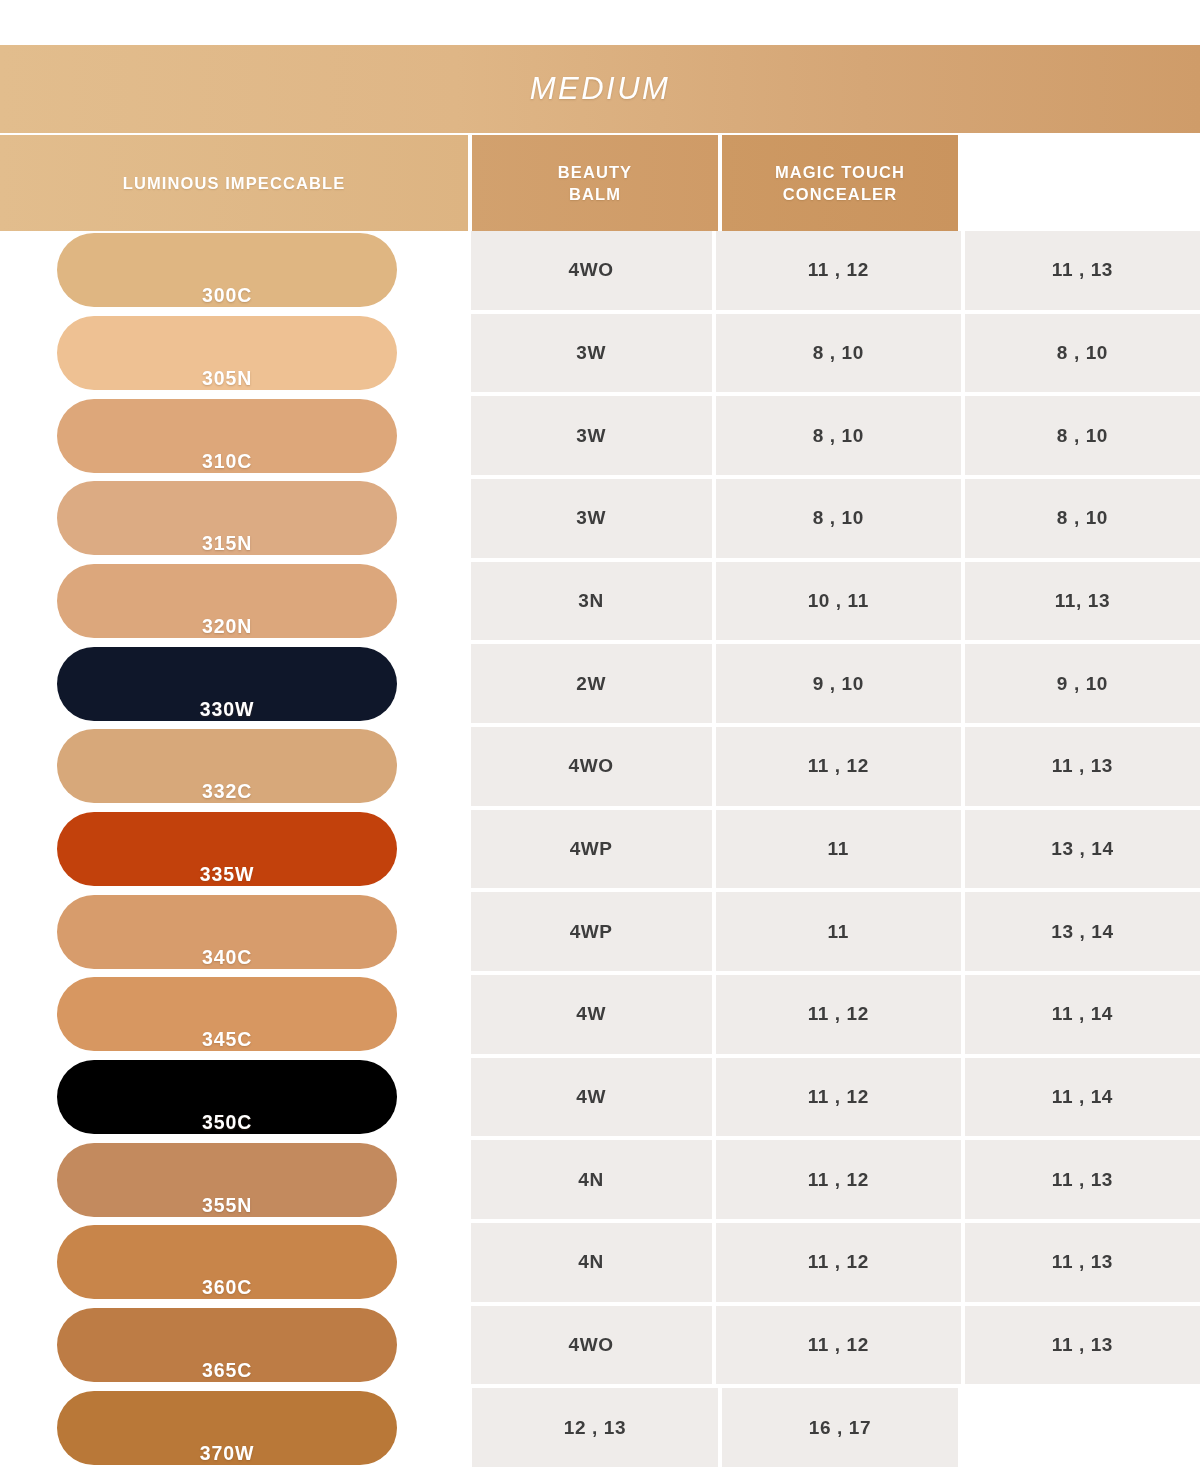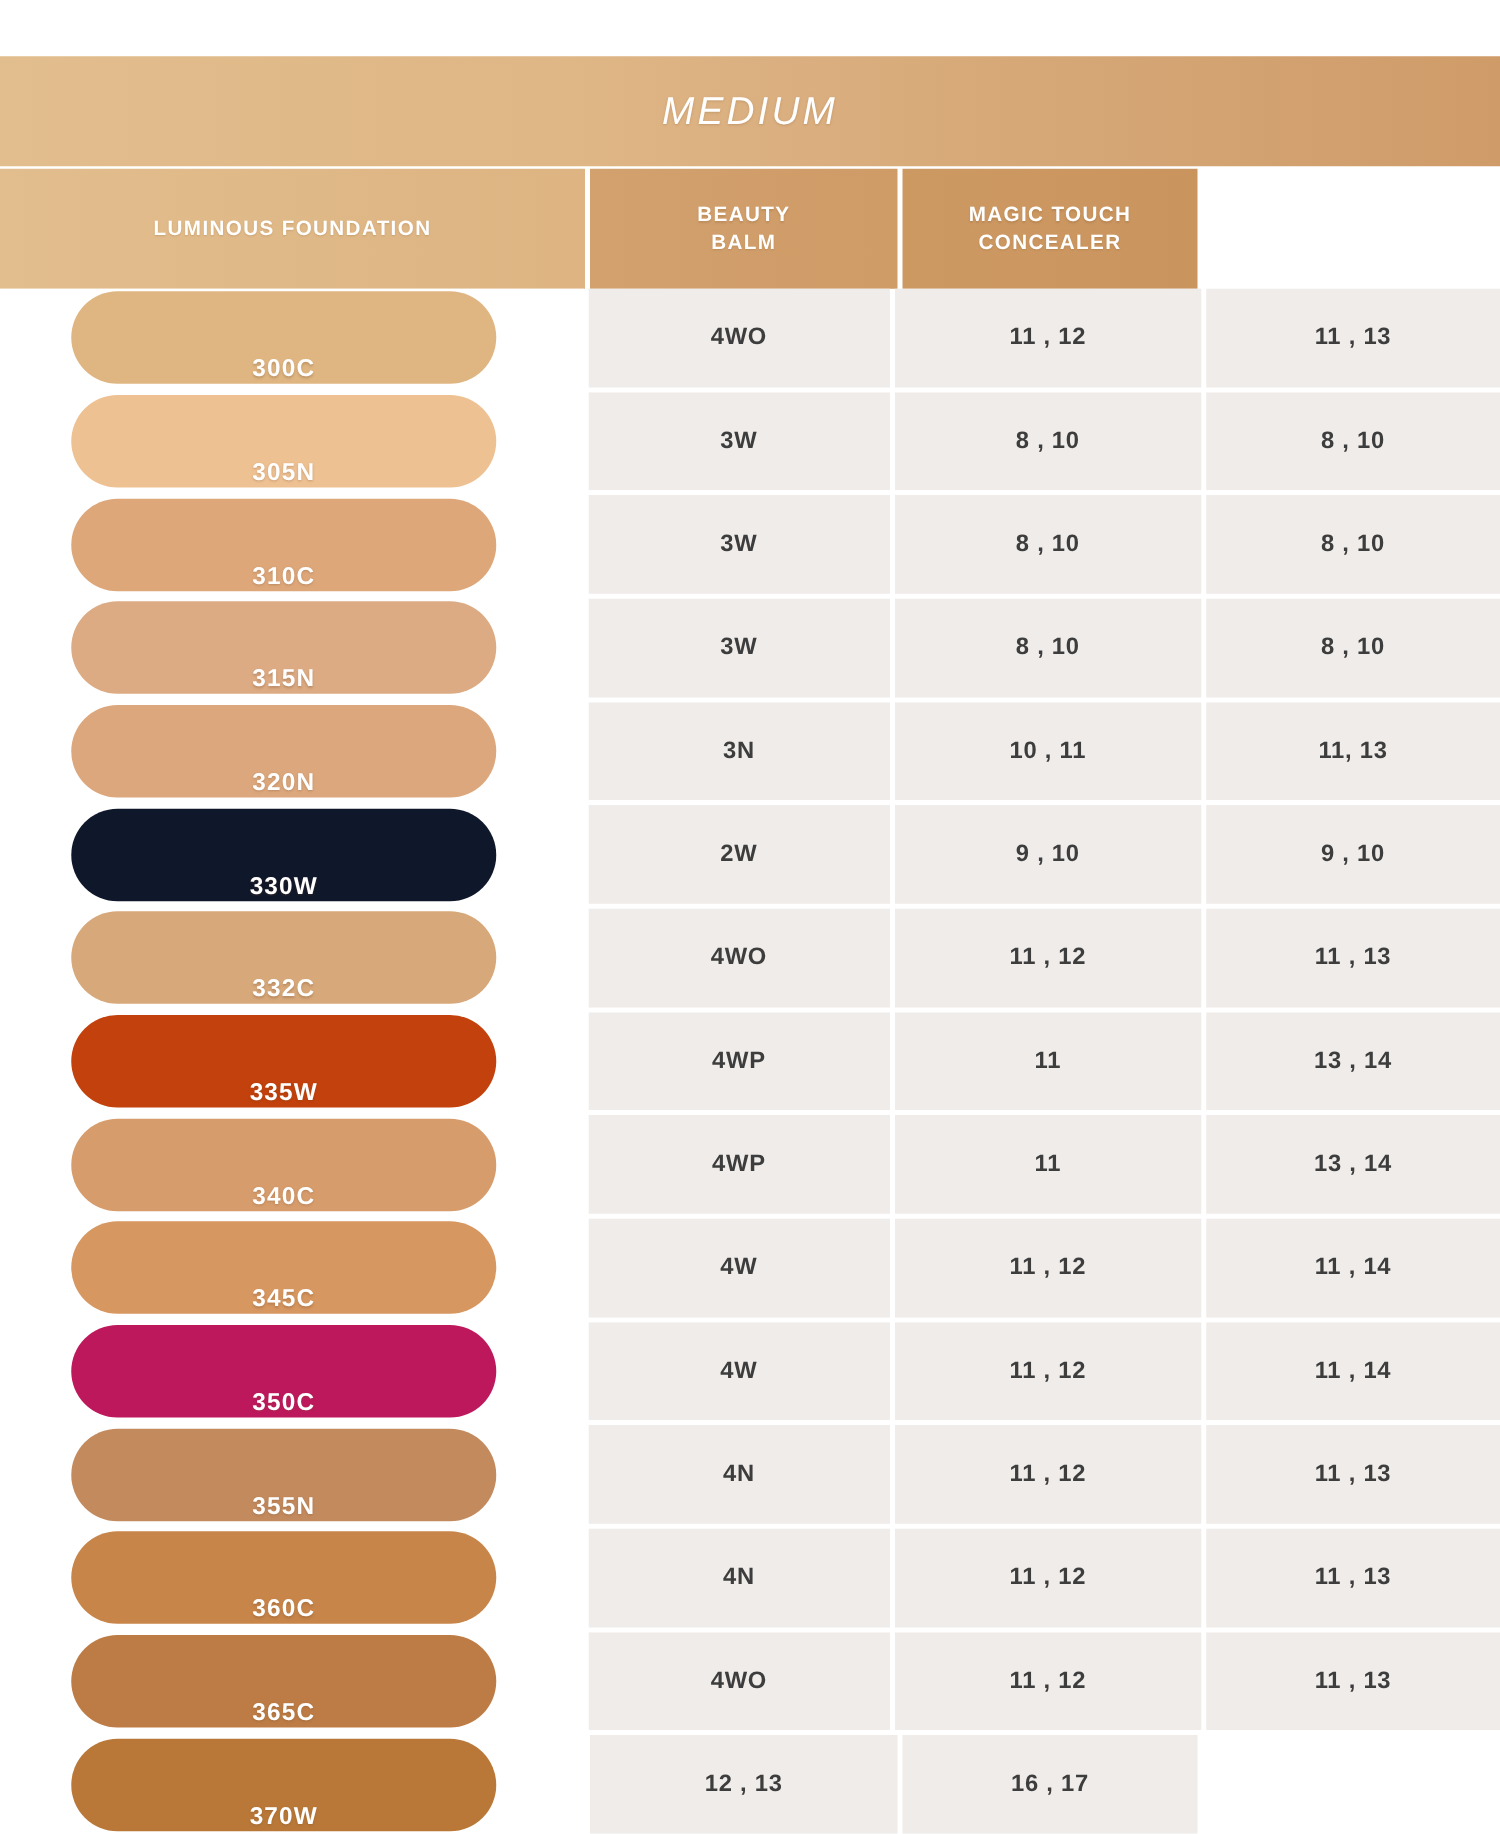--- a/index.html
+++ b/index.html
@@ -119,21 +119,21 @@
 <body>
 
 <div id="shade-chart">
 
   <div class="title-banner">
     <div class="title-text">MEDIUM</div>
   </div>
 
   <div class="header-row">
     <div class="head-cell c0">
-      <span>LUMINOUS FOUNDATION</span>
+      <span>LUMINOUS IMPECCABLE</span>
     </div>
     <div class="head-cell c2">
       <span>
         <span>BEAUTY</span><br>
         <span>BALM</span>
       </span>
     </div>
     <div class="head-cell c3">
       <span>
         <span>MAGIC TOUCH</span><br>
@@ -238,21 +238,21 @@
           <div class="shade-pill" style="background: rgb(215, 151, 97);">
             <span class="shade-label">345C</span>
           </div>
         </div>
         <div class="cell c1">4W</div>
         <div class="cell c2">11 , 12</div>
         <div class="cell c3">11 , 14</div>
       </div>
       <div class="data-row">
         <div class="cell c0">
-          <div class="shade-pill" style="background: #be185d;">
+          <div class="shade-pill" style="background: #000000;">
             <span class="shade-label">350C</span>
           </div>
         </div>
         <div class="cell c1">4W</div>
         <div class="cell c2">11 , 12</div>
         <div class="cell c3">11 , 14</div>
       </div>
       <div class="data-row">
         <div class="cell c0">
           <div class="shade-pill" style="background: rgb(195, 138, 94);">

